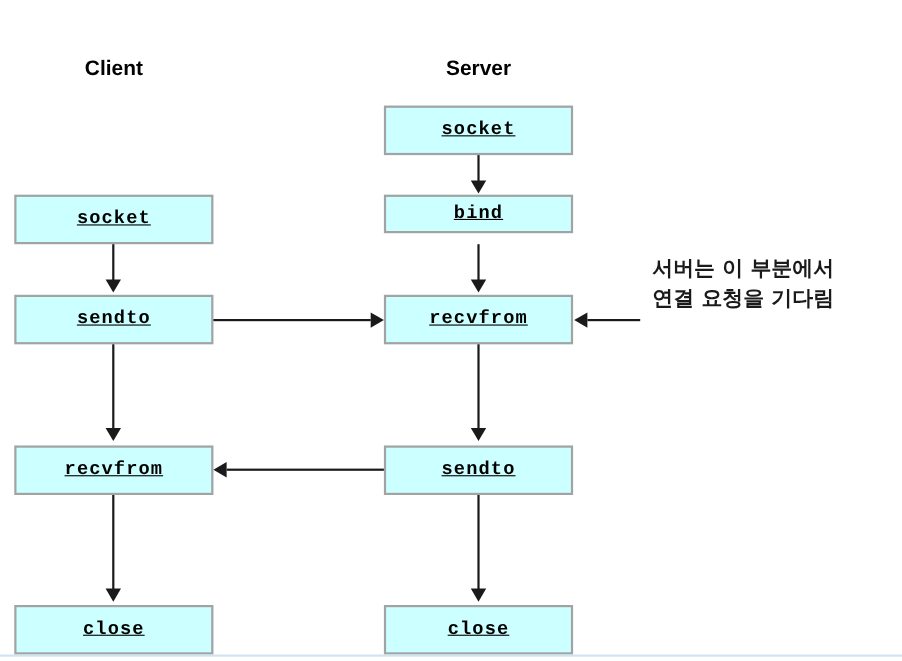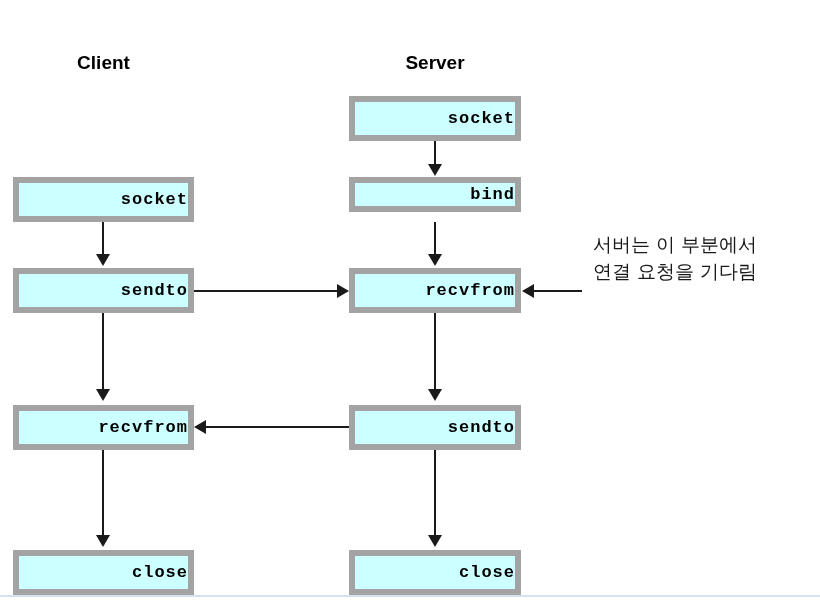--- a/index.html
+++ b/index.html
@@ -26,24 +26,25 @@
     color: #000000;
     text-align: center;
     white-space: nowrap;
     letter-spacing: 0px;
     margin-top: 40px;
   }
   .node-box {
     position: absolute;
     box-sizing: border-box;
     background: #ccffff;
-    border: 6px solid #a3a3a3;
+    border: 2px solid #a3a3a3;
     display: flex;
     align-items: center;
-    justify-content: flex-end;
+    justify-content: center;
+    text-decoration: underline;
   }
   .node-label {
     font-family: "Liberation Mono", "DejaVu Sans Mono", monospace;
     font-size: 17px;
     font-weight: bold;
     color: #000000;
     letter-spacing: 1px;
     white-space: nowrap;
     line-height: 1;
   }
@@ -166,20 +167,20 @@
 
   <div class="h-line" style="left:194px; top:290px; width:143px;"></div>
   <div class="arrow-right" style="left:337px; top:284px;"></div>
 
   <div class="h-line" style="left:206px; top:426px; width:143px;"></div>
   <div class="arrow-left" style="left:194px; top:420px;"></div>
 
   <div class="h-line" style="left:534px; top:290px; width:48px;"></div>
   <div class="arrow-left" style="left:522px; top:284px;"></div>
 
-  <div class="annotation" style="left:593px; top:231px;">
+  <div class="annotation" style="left:593px; top:231px;font-weight:bold;">
     <div>서버는 이 부분에서</div>
     <div>연결 요청을 기다림</div>
   </div>
 
   <div class="bottom-rule" style="top:595px;"></div>
 
 </div>
 
 </body></html>

